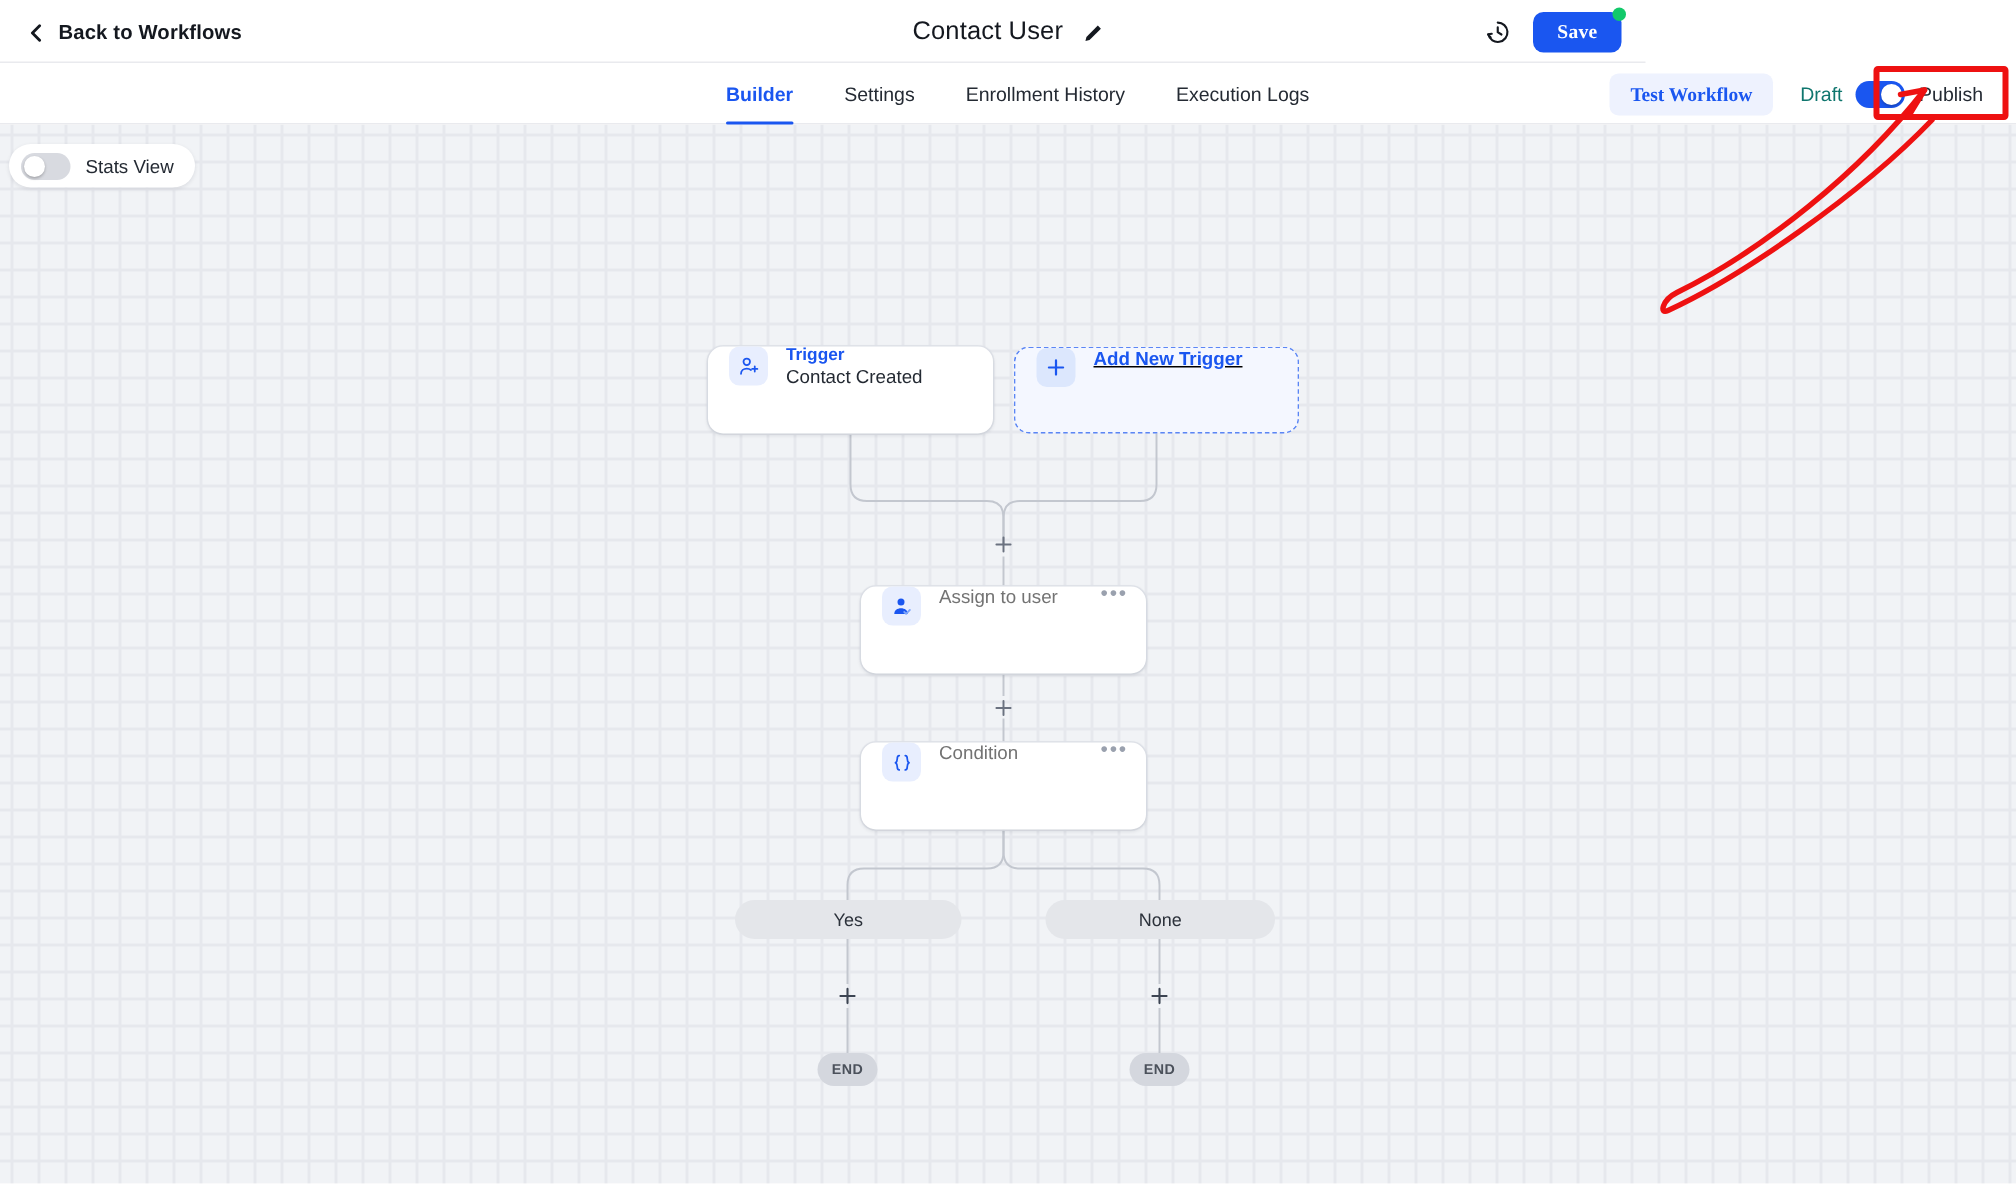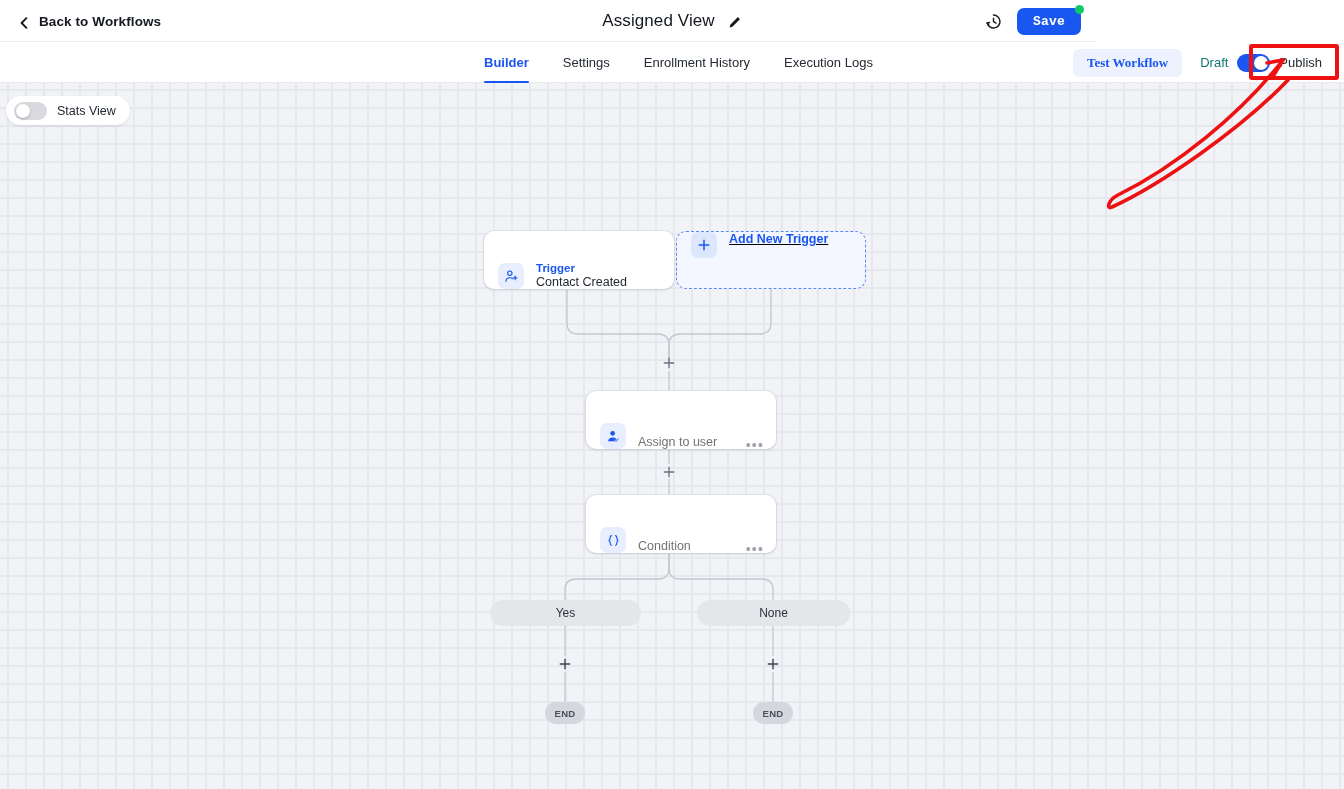--- a/index.html
+++ b/index.html
@@ -44,21 +44,21 @@
     position: relative; top: 1px;
   }
   .topbar-right {
     position: absolute; right: 16px; top: 0; height: 42px;
     display: flex; align-items: center; gap: 14px;
   }
   .history-icon { width: 19px; height: 19px; cursor: pointer; }
   .save-wrap { position: relative; }
   .save-btn {
     background: #1a56f0; color: #fff; border: 0;
-    font-family: Liberation Mono, monospace; font-size: 13px; font-weight: bold;
+    font-family: Liberation Serif, serif; font-size: 13px; font-weight: bold;
     padding: 0 16px; height: 27px; border-radius: 7px; cursor: pointer;
     letter-spacing: .2px;
   }
   .save-dot {
     position: absolute; right: -3px; top: -3px;
     width: 9px; height: 9px; border-radius: 50%;
     background: #12c96a;
   }
 
   
@@ -132,22 +132,22 @@
   }
   .stats-label { font-size: 12.5px; color: #242a33; }
 
   
   .wires { position: absolute; left: 0; top: 0; width: 1344px; height: 706px; }
 
   
   .node {
     position: absolute; background: #fff; border-radius: 10px;
     box-shadow: 0 1px 3px rgba(18,24,40,.13), 0 0 0 1px rgba(225,228,235,.9);
-    display: flex; align-items: flex-end;
-    z-index: 5; cursor: pointer; margin-left: 12px;
+    display: flex; align-items: flex-start;
+    z-index: 5; cursor: pointer;
   }
   .node-icon {
     width: 26px; height: 26px; border-radius: 7px; background: #e8eefe;
     display: flex; align-items: center; justify-content: center; flex: none;
   }
   .trigger-node {
     left: 472px; top: 148px; width: 190px; height: 58px;
     padding: 0 0 0 14px; gap: 12px;
   }
   .trig-texts { display: flex; flex-direction: column; gap: 1px; }
@@ -213,21 +213,21 @@
     <div class="back-link">
       <span class="back-chev">
         <svg viewBox="0 0 12 12" width="12" height="12">
             <path d="M8.4 1.2 3.6 6l4.8 4.8" fill="none" stroke="#14181f" stroke-width="1.9" stroke-linecap="round" stroke-linejoin="round"></path>
           </svg>
       </span>
       <span class="back-label">Back to Workflows</span>
     </div>
 
     <div class="title-wrap">
-      <span class="wf-title">Assigned View</span>
+      <span class="wf-title">Contact User</span>
       <span class="pencil-btn">
         <svg viewBox="0 0 16 16" width="15" height="15">
           <path d="M11.6 2.2l2.2 2.2-8.1 8.1-2.9.7.7-2.9z" fill="#14181f"></path>
         </svg>
       </span>
     </div>
 
     <div class="topbar-right">
       <span class="history-icon">
         <svg viewBox="0 0 20 20" width="19" height="19">

